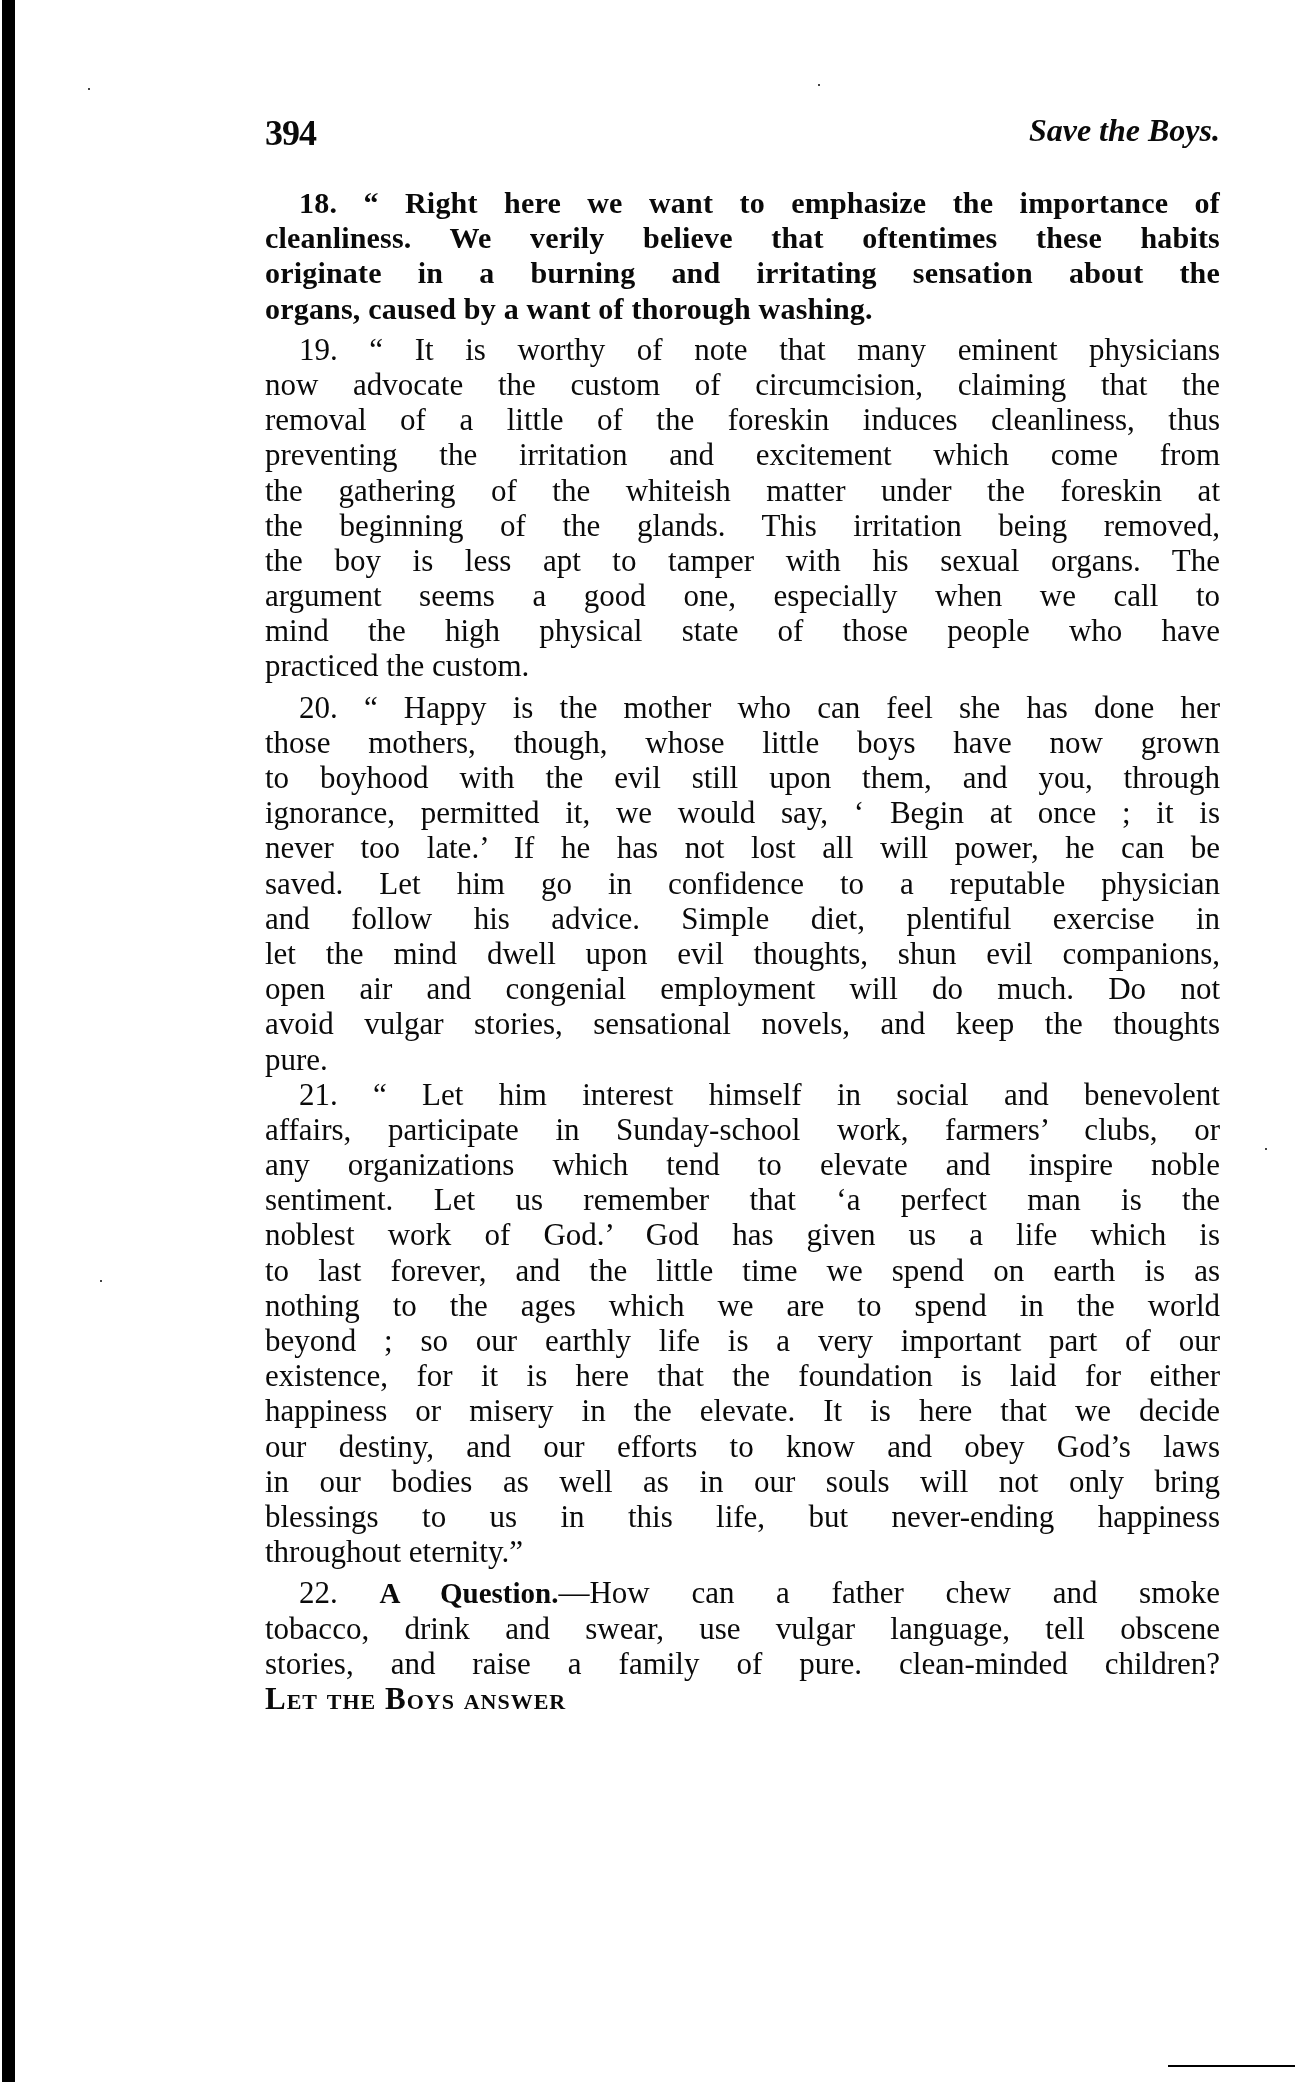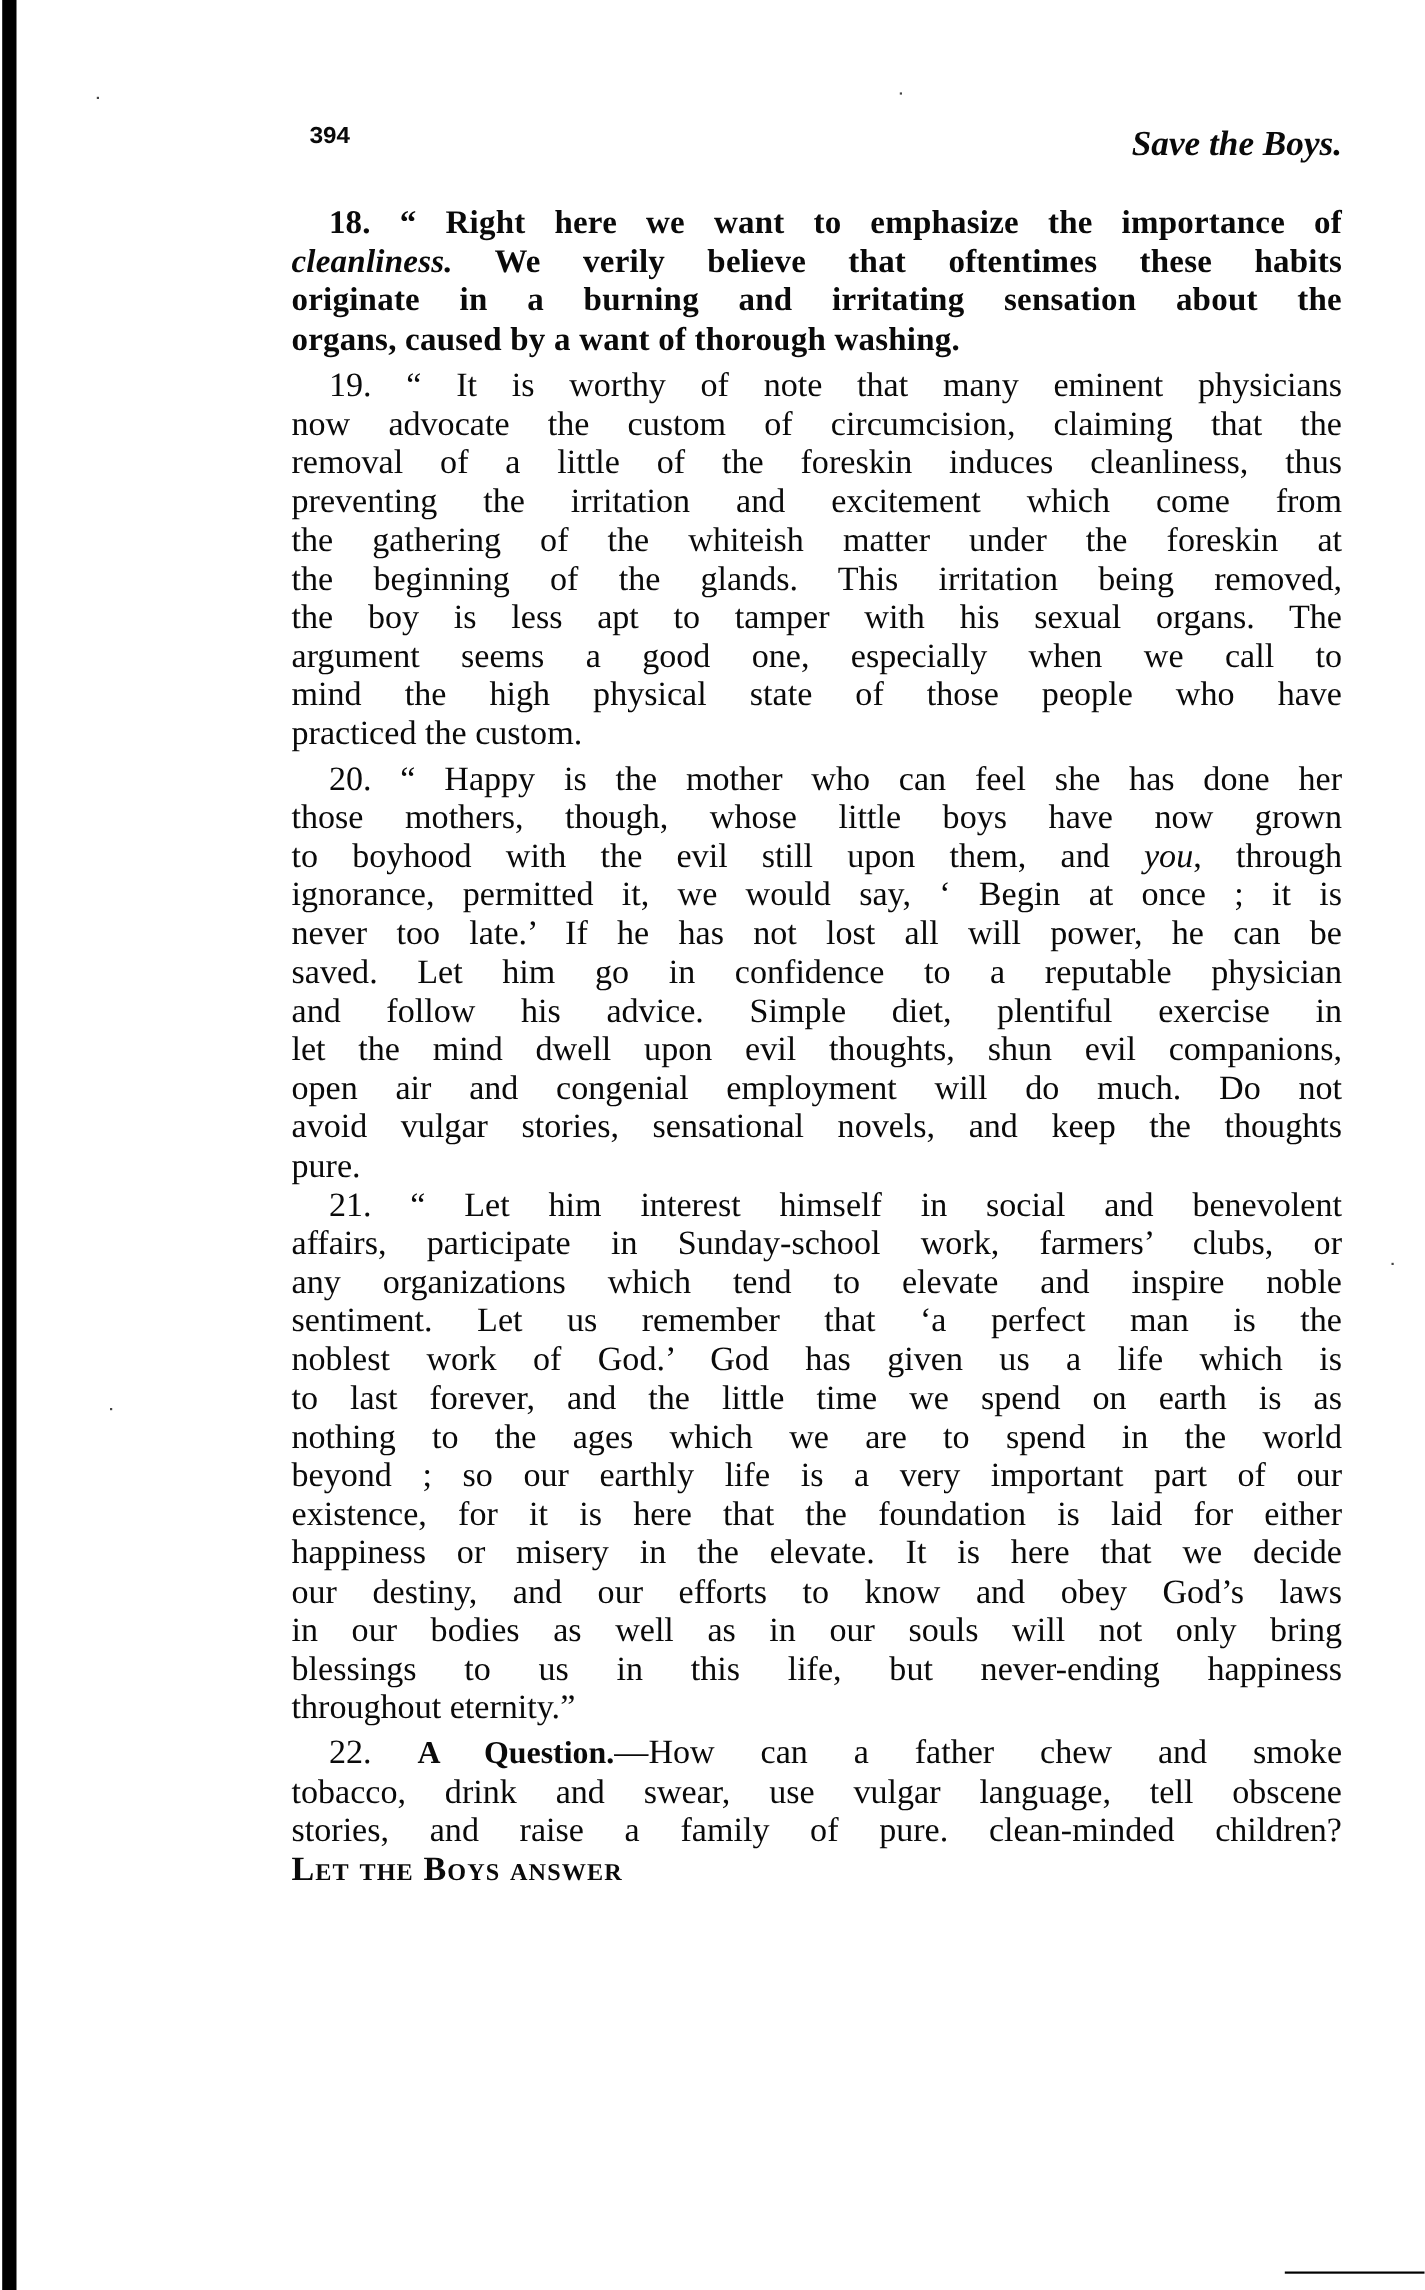--- a/index.html
+++ b/index.html
@@ -1,31 +1,31 @@
 <!DOCTYPE html>
 <html><head>
 <meta charset="utf-8">
 <style>
   html, body { margin: 0; padding: 0; background: #ffffff; }
   body { width: 1295px; height: 2082px; position: relative; overflow: hidden;
          font-family: "Liberation Serif", "DejaVu Serif", serif; color: #0a0a0a; }
   .edge-bar { position: absolute; left: 2px; top: 0; width: 13px; height: 2082px; background: #000; }
   .header { position: absolute; top: 112px; left: 265px; width: 955px; height: 40px; }
-  .page-number { position: absolute; left: 16px; top: 0; font-size: 22px; font-weight: bold; letter-spacing: -1px; font-family: Liberation Mono, monospace; }
+  .page-number { position: absolute; left: 0; top: 0; font-size: 36px; font-weight: bold; letter-spacing: -1px; }
   .running-title { position: absolute; left: 0; width: 955px; text-align: right; top: 0;
                    font-size: 32px; font-style: italic; font-weight: bold; }
   .body-text { position: absolute; left: 265px; top: 185px; width: 955px; }
   .para { margin: 0 0 0 0; }
   .gap { height: 6px; }
   .line { display: block; height: 35.2px; line-height: 35.2px; font-size: 31px; white-space: nowrap;
           text-align: justify; text-align-last: justify; }
   .line.last { text-align-last: left; }
   .line.indent { padding-left: 34px; }
   .bold-para .line { font-weight: bold; font-size: 30px; letter-spacing: 0.2px; }
-  .em { font-style: italic; }
+  .em { }
   .small-caps { font-variant: small-caps; font-weight: bold; letter-spacing: 1px; }
   .q-head { font-weight: bold; font-family: Liberation Serif, serif; font-size: 29px; }
   .rule { position: absolute; left: 1168px; top: 2065px; width: 127px; height: 2px; background: #000; }
   .speck { position: absolute; width: 2px; height: 2px; background: #444; }
 </style>
 </head>
 <body>
 
 <div class="edge-bar"></div>
 

